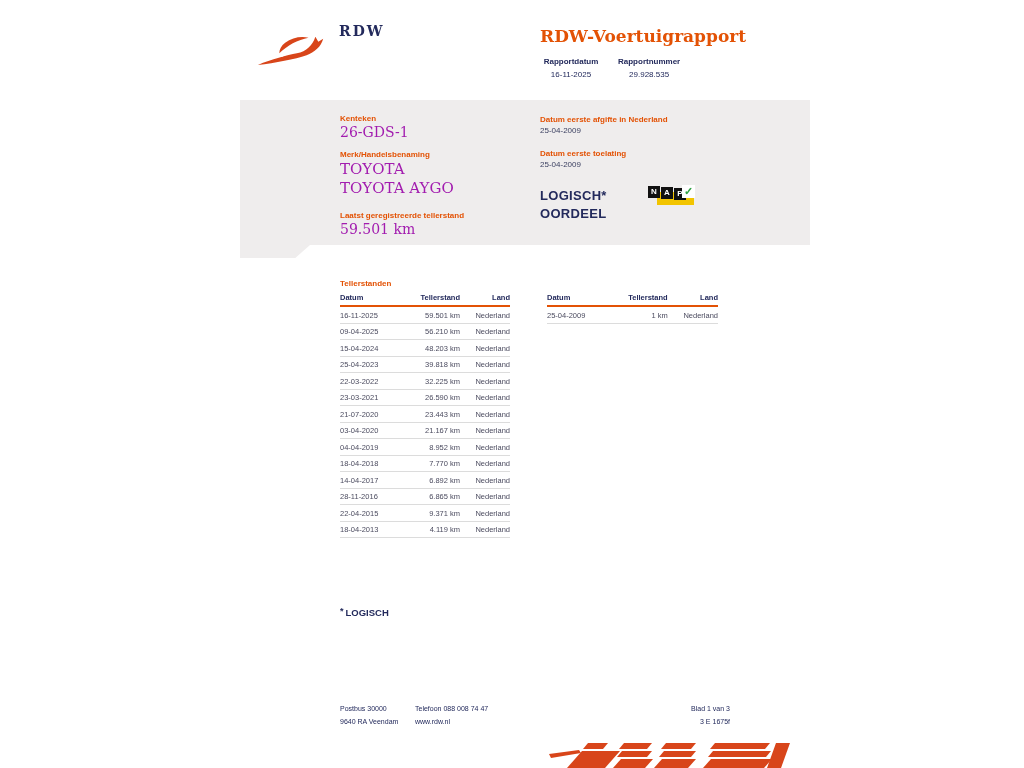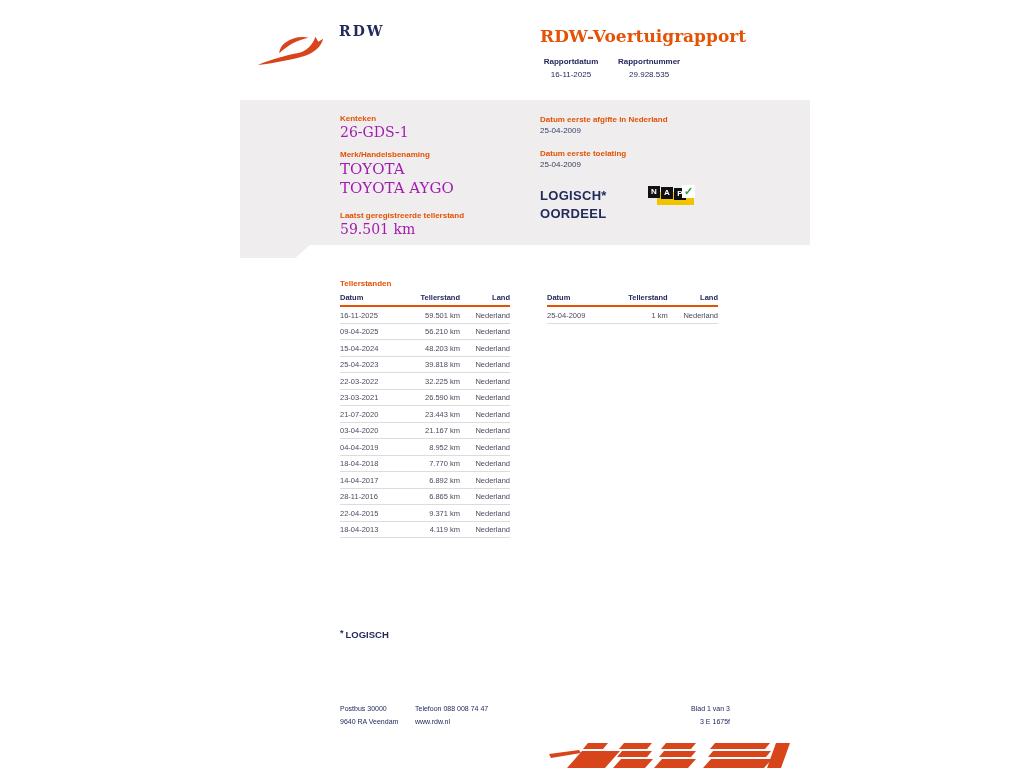--- a/index.html
+++ b/index.html
@@ -57,21 +57,21 @@
   .odo-table.left{left:340px;top:291px;width:170px;}
   .odo-table.right{left:547px;top:291px;width:171px;}
   .odo-table th{font-size:7.5px;font-weight:bold;color:var(--navy);text-align:left;
     padding:2px 0 3px 0;border-bottom:2px solid var(--orange);}
   .odo-table td{font-size:7.5px;color:var(--cell);padding:3.5px 0 3px 0;border-bottom:1px solid var(--row-border);}
   .odo-table th:nth-child(2),.odo-table td:nth-child(2){text-align:right;}
   .odo-table th:nth-child(3),.odo-table td:nth-child(3){text-align:right;}
   .odo-table col.c1{width:62px;} .odo-table col.c2{width:58px;} .odo-table col.c3{width:50px;}
 
   
-  .note-title{position:absolute;left:340px;top:606px;font-size:9.5px;font-weight:bold;color:var(--navy);margin-top:22px;}
+  .note-title{position:absolute;left:340px;top:606px;font-size:9.5px;font-weight:bold;color:var(--navy);}
   .note-title .ast{font-size:9px;vertical-align:2px;margin-right:2px;}
   .note-body{position:absolute;left:340px;top:622px;width:392px;font-size:7.5px;
     color:var(--orange);line-height:13px;}
 
   
   .footer-col{position:absolute;top:702px;font-size:7px;color:var(--navy);line-height:13px;}
   .fc1{left:340px;} .fc2{left:415px;}
   .fc3{left:630px;width:100px;text-align:right;}
 
   

